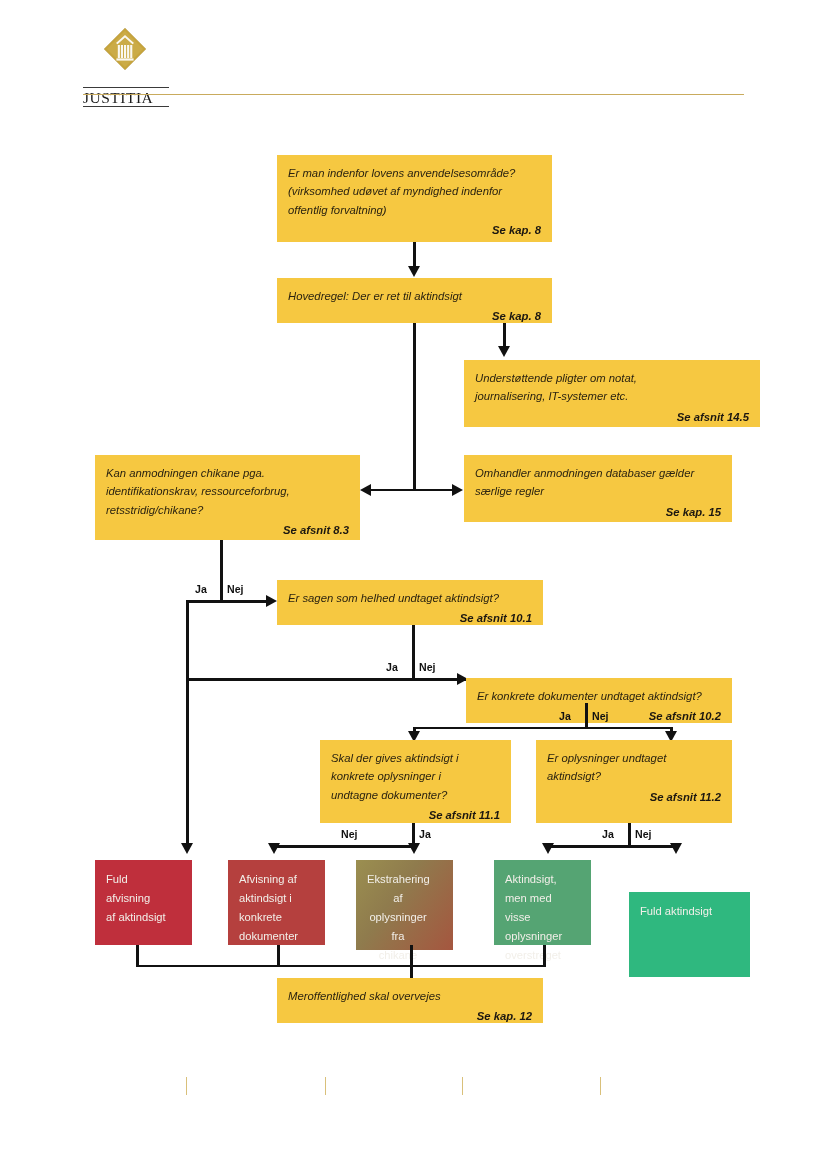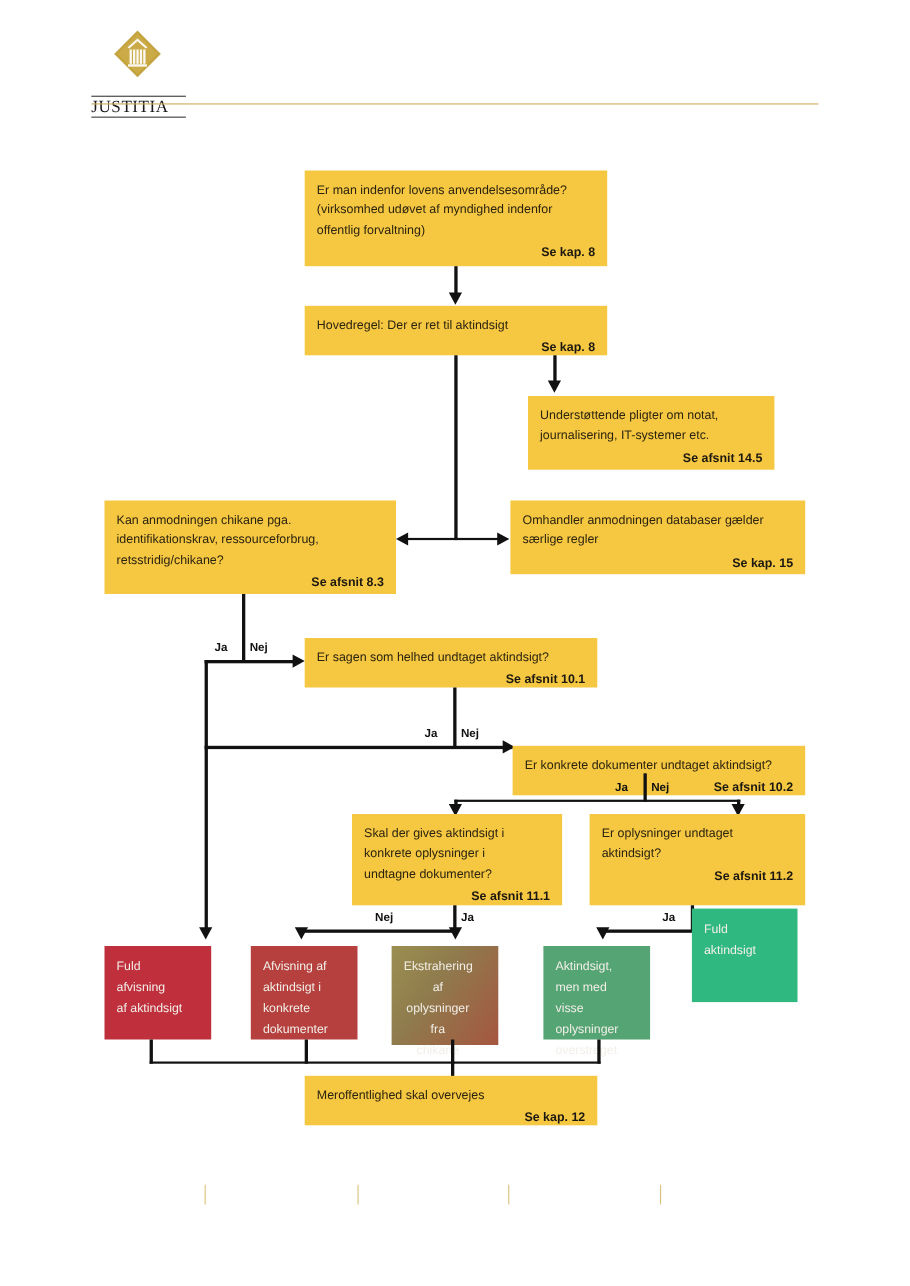--- a/index.html
+++ b/index.html
@@ -30,21 +30,21 @@
 
   
   .node{
     position:absolute;
     box-sizing:border-box;
     color:#272015;
     font-size:11.3px;
     line-height:18.4px;
     padding:9px 11px 8px 11px;
   }
-  .node.yellow{background:#f6c841;color:#2b2310;}
+  .node.yellow{background:#f6c841;color:#2b2310;font-style:italic;}
   .node .ref{
     display:block;
     text-align:right;
     font-weight:bold;
     font-size:11.3px;
     color:#1c1710;
     margin-top:2px;
   }
   .node.outcome{
     color:#f2efe9;
@@ -127,21 +127,21 @@
   <div class="arrow arrow-d" style="left:407.8px;top:266px;"></div>
 
   <div class="node yellow" style="left:277px;top:278px;width:275px;height:45px;">
     <span>Hovedregel: Der er ret til aktindsigt</span>
     <span class="ref">Se kap. 8</span>
   </div>
 
   <div class="ln lnv" style="left:503px;top:323px;height:28px;"></div>
   <div class="arrow arrow-d" style="left:497.8px;top:346px;"></div>
 
-  <div class="node yellow" style="left:464px;top:360px;width:224px;height:67px;margin-left:16px;">
+  <div class="node yellow" style="left:464px;top:360px;width:296px;height:67px;">
     <span>Understøttende pligter om notat,</span><br>
     <span>journalisering, IT-systemer etc.</span>
     <span class="ref">Se afsnit 14.5</span>
   </div>
 
   <div class="ln lnv" style="left:413px;top:323px;height:168px;"></div>
 
   <div class="ln lnh" style="left:369px;top:488.7px;width:88px;"></div>
 
   <div class="arrow arrow-l" style="left:360px;top:483.5px;"></div>
@@ -241,21 +241,21 @@
     <span>chikane</span>
   </div>
 
   <div class="node outcome oc-4" style="left:494px;top:860px;width:97px;height:85px;">
     <span>Aktindsigt,</span><br>
     <span>men med visse</span><br>
     <span>oplysninger</span><br>
     <span>overstreget</span>
   </div>
 
-  <div class="node outcome oc-5" style="left:629px;top:826px;width:96px;height:85px;">
+  <div class="node outcome oc-5" style="left:629px;top:892px;width:121px;height:85px;">
     <span>Fuld aktindsigt</span>
   </div>
 
   <div class="ln lnv" style="left:136px;top:945px;height:22px;"></div>
   <div class="ln lnv" style="left:277px;top:945px;height:22px;"></div>
   <div class="ln lnv" style="left:410px;top:945px;height:22px;"></div>
   <div class="ln lnv" style="left:543px;top:945px;height:22px;"></div>
   <div class="ln lnh" style="left:136px;top:964.5px;width:410px;"></div>
   <div class="ln lnv" style="left:410px;top:964.5px;height:21px;"></div>
   <div class="arrow arrow-d" style="left:404.8px;top:981px;"></div>

